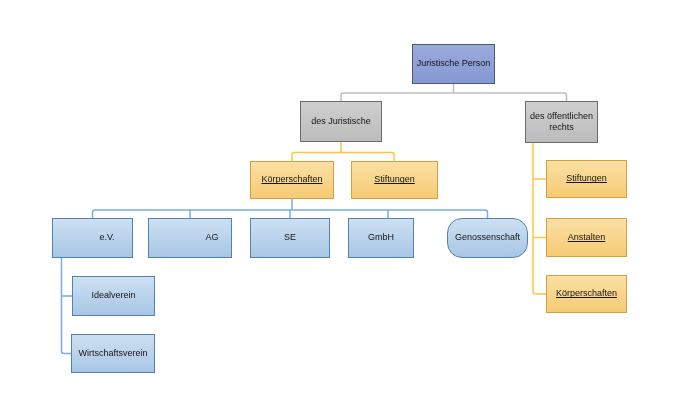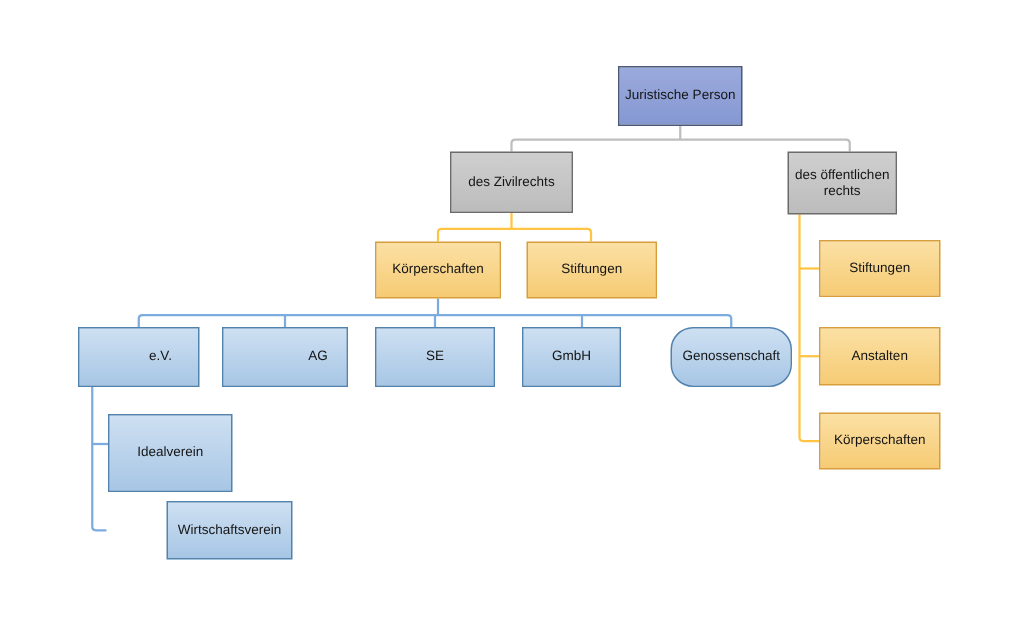--- a/index.html
+++ b/index.html
@@ -23,20 +23,21 @@
     background:linear-gradient(180deg, var(--primary-fill-top), var(--primary-fill-bottom));
     border:1px solid var(--primary-border);
   }
   .node.gray{
     background:linear-gradient(180deg, var(--gray-fill-top), var(--gray-fill-bottom));
     border:1px solid var(--gray-border);
   }
   .node.gold{
     background:linear-gradient(180deg, var(--gold-fill-top), var(--gold-fill-bottom));
     border:1px solid var(--gold-border);
+    text-decoration:underline;
   }
   .node.blue{
     background:linear-gradient(180deg, var(--blue-fill-top), var(--blue-fill-bottom));
     border:1px solid var(--blue-border);
   }
   .stroke-gray{stroke:var(--connector-gray);}
   .stroke-gold{stroke:var(--connector-gold);}
   .stroke-blue{stroke:var(--connector-blue);}
   path{fill:none;stroke-width:1.5;stroke-linecap:butt;}
 </style>
@@ -62,41 +63,41 @@
     <path class="stroke-blue" d="M61.5 258 L61.5 351 Q61.5 353.5 64 353.5 L71 353.5"></path>
     <path class="stroke-blue" d="M61.5 296 L72 296"></path>
 
     <path class="stroke-gold" d="M533 143 L533 291.5 Q533 294 535.5 294 L546 294"></path>
     <path class="stroke-gold" d="M533 179 L546 179"></path>
     <path class="stroke-gold" d="M533 237.5 L546 237.5"></path>
   </svg>
 
   <div class="node primary" style="left:412px;top:44px;width:83px;height:40px;">Juristische Person</div>
 
-  <div class="node gray" style="left:300px;top:101px;width:82px;height:41px;">des Zivilrechts</div>
+  <div class="node gray" style="left:300px;top:101px;width:82px;height:41px;">des Juristische</div>
 
   <div class="node gray" style="left:525px;top:101px;width:73px;height:42px;">des öffentlichen rechts</div>
 
   <div class="node gold" style="left:250px;top:161px;width:84px;height:38px;">Körperschaften</div>
 
   <div class="node gold" style="left:351px;top:161px;width:87px;height:38px;">Stiftungen</div>
 
   <div class="node blue" style="left:52px;top:218px;width:81px;height:40px;padding-left:31px;">e.V.</div>
 
   <div class="node blue" style="left:148px;top:218px;width:84px;height:40px;padding-left:46px;">AG</div>
 
   <div class="node blue" style="left:250px;top:218px;width:80px;height:40px;">SE</div>
 
   <div class="node blue" style="left:348px;top:218px;width:66px;height:40px;">GmbH</div>
 
   <div class="node blue" style="left:447px;top:218px;width:81px;height:40px;border-radius:15px;">Genossenschaft</div>
 
-  <div class="node blue" style="left:72px;top:276px;width:83px;height:52px;">Idealverein</div>
+  <div class="node blue" style="left:72px;top:276px;width:83px;height:40px;">Idealverein</div>
 
-  <div class="node blue" style="left:71px;top:334px;width:84px;height:39px;margin-left:40px;">Wirtschaftsverein</div>
+  <div class="node blue" style="left:71px;top:334px;width:84px;height:39px;">Wirtschaftsverein</div>
 
   <div class="node gold" style="left:546px;top:160px;width:81px;height:38px;">Stiftungen</div>
 
   <div class="node gold" style="left:546px;top:218px;width:81px;height:39px;">Anstalten</div>
 
   <div class="node gold" style="left:546px;top:275px;width:81px;height:38px;">Körperschaften</div>
 
 </div>
 
 </body></html>

